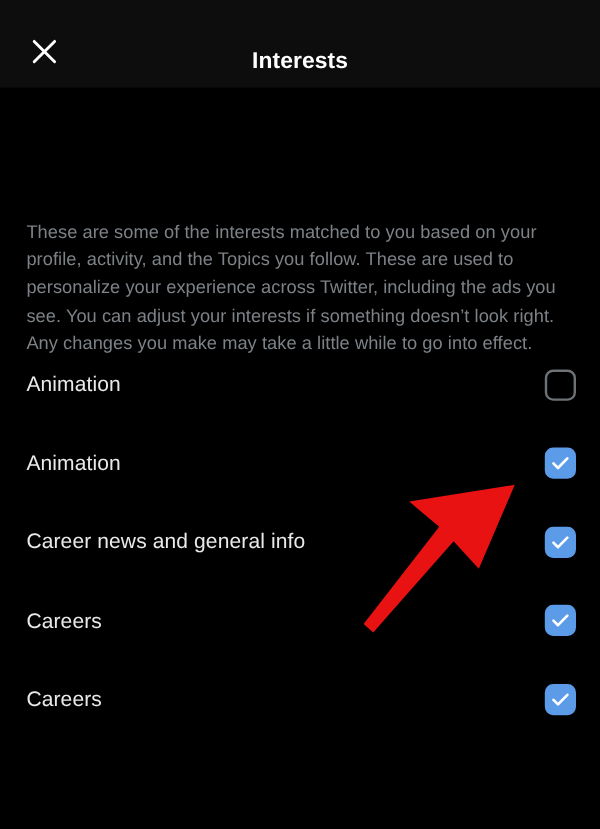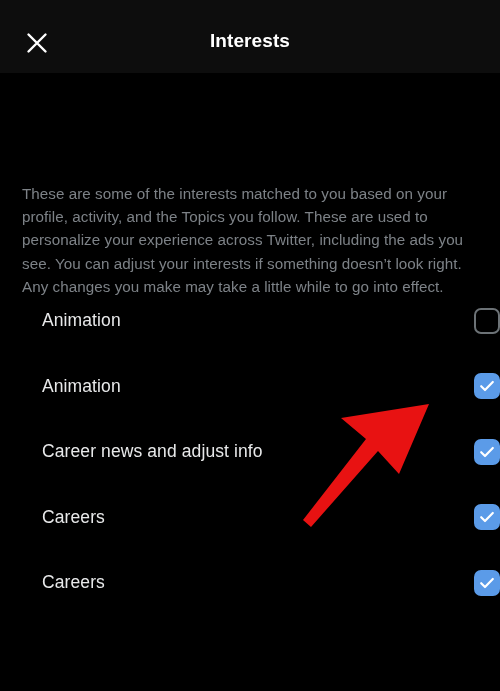--- a/index.html
+++ b/index.html
@@ -23,21 +23,21 @@
     background:#0d0d0d;
   }
   #close-btn {
     position:absolute; left:22px; top:28px;
     width:30px; height:30px;
     display:flex; align-items:center; justify-content:center;
     cursor:pointer;
   }
   #close-btn svg { display:block; }
   #header-title {
-    position:absolute; left:0; top:0;
+    position:absolute; left:0; top:11px;
     width:500px; height:73px;
     display:flex; align-items:center; justify-content:center;
     color:#ffffff;
     font-size:19px;
     font-weight:bold;
     letter-spacing:0.1px;
     padding-top:8px;
     pointer-events:none;
   }
 
@@ -49,21 +49,20 @@
     font-size:15.2px;
     line-height:23.2px;
     letter-spacing:0.05px;
     margin-top:32px;
   }
 
   
   #interest-list {
     position:absolute; left:0; top:288px;
     width:500px;
-    padding-left:20px;
   }
   .interest-row {
     position:relative;
     height:65.5px;
     width:500px;
     cursor:pointer;
   }
   .row-label {
     position:absolute; left:22px; top:0;
     height:65.5px;
@@ -135,21 +134,21 @@
         <div class="box checked">
           <svg width="18" height="18" viewBox="0 0 18 18" aria-hidden="true">
             <path d="M3.2 9.2 L7 13 L14.8 5" fill="none" stroke="#ffffff" stroke-width="2.2" stroke-linecap="round" stroke-linejoin="round"></path>
           </svg>
         </div>
       </div>
     </div>
 
 
     <div class="interest-row">
-      <div class="row-label">Career news and adjust info</div>
+      <div class="row-label">Career news and general info</div>
       <div class="checkbox">
         <div class="box checked">
           <svg width="18" height="18" viewBox="0 0 18 18" aria-hidden="true">
             <path d="M3.2 9.2 L7 13 L14.8 5" fill="none" stroke="#ffffff" stroke-width="2.2" stroke-linecap="round" stroke-linejoin="round"></path>
           </svg>
         </div>
       </div>
     </div>
 
     <div class="interest-row">

